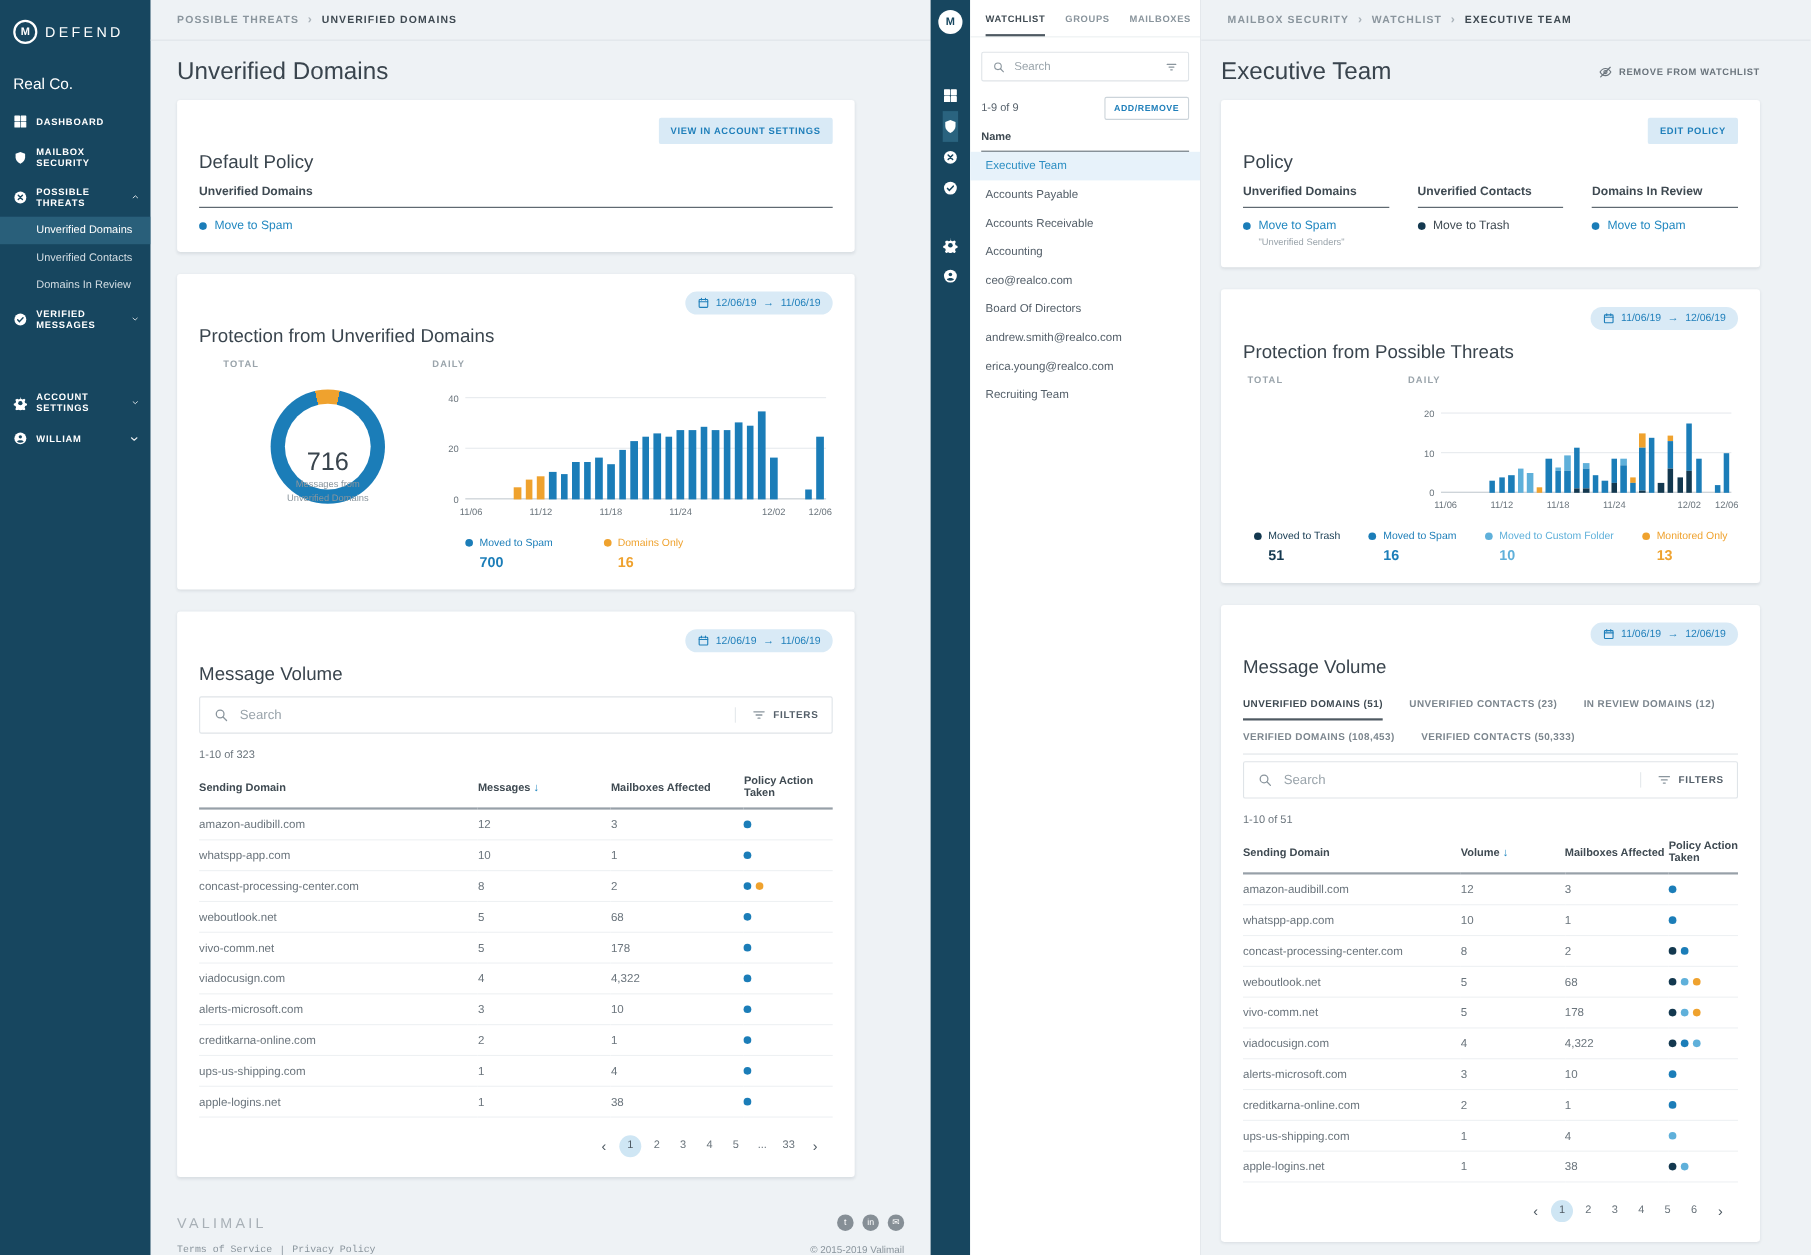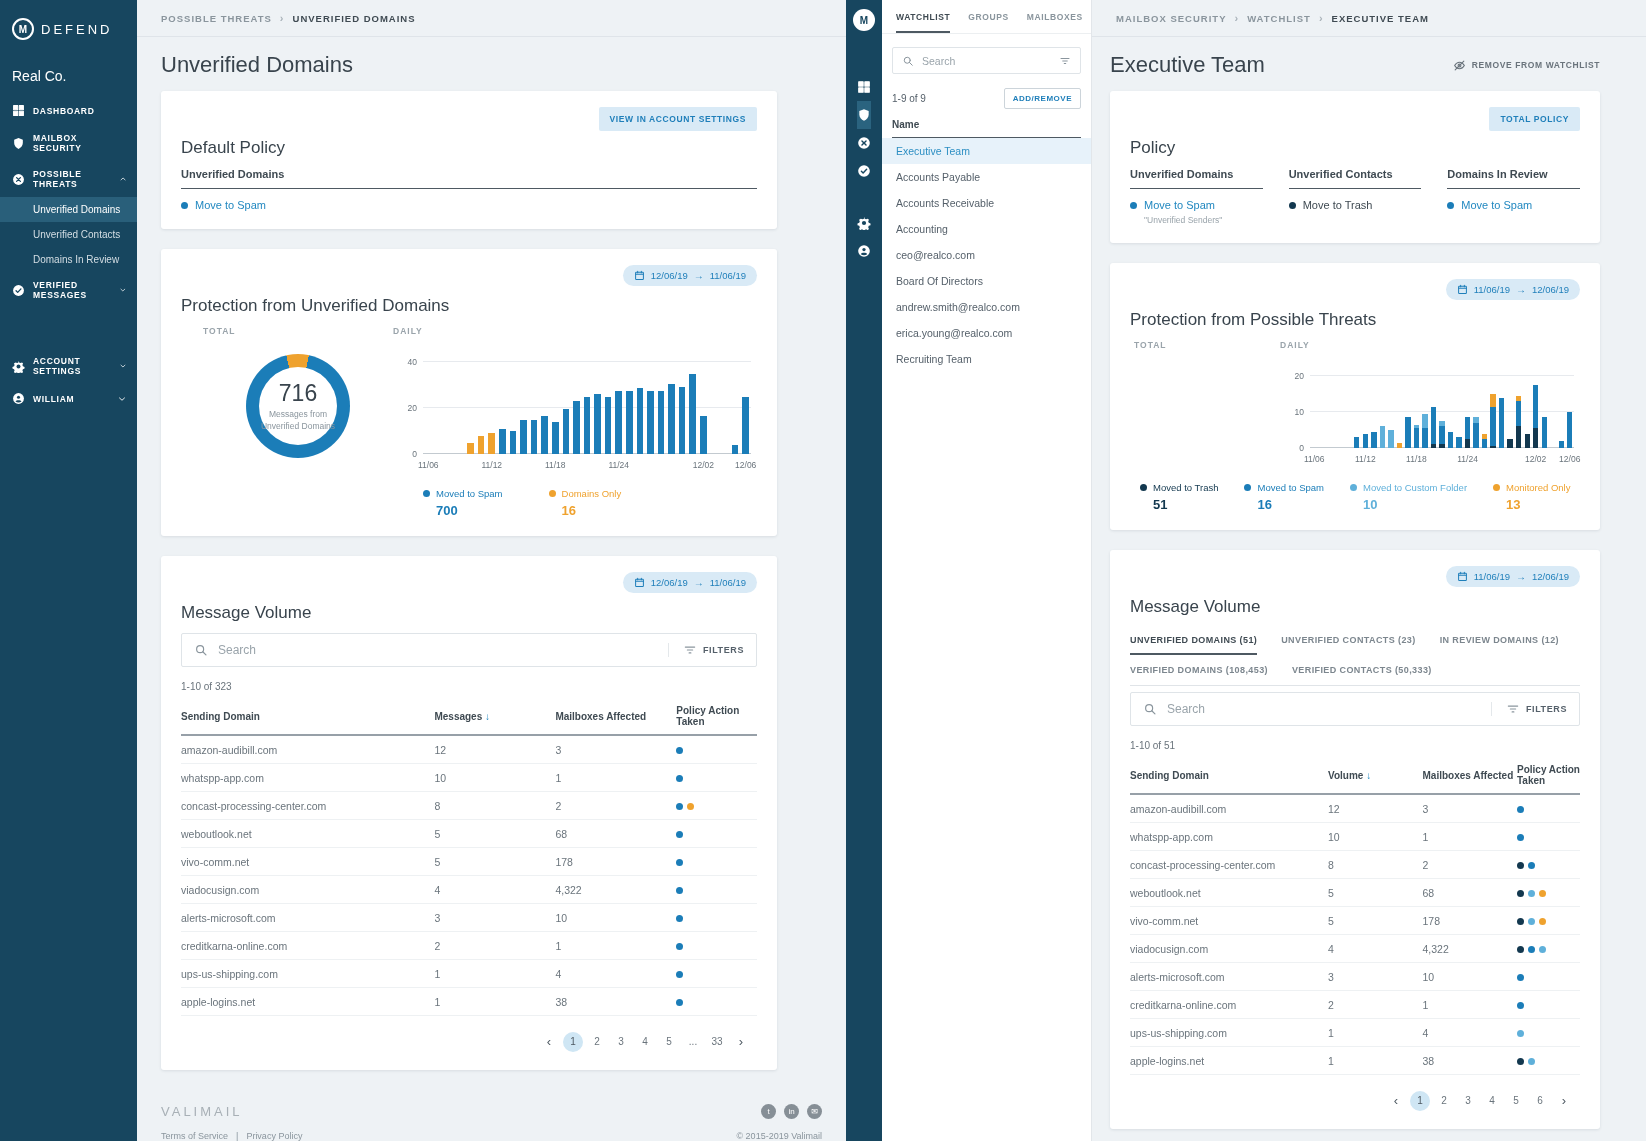--- a/index.html
+++ b/index.html
@@ -47,21 +47,21 @@
   .action-line { display:flex; align-items:center; gap:7px; margin-top:10px; font-size:11px; }
   .dot { width:7px; height:7px; border-radius:50%; flex:none; }
   .action-note { font-size:8.5px; color:#9aa4ab; margin:4px 0 0 14px; }
 
   
   .chart-area { display:flex; margin-top:6px; }
   .total-col { width:212px; flex:none; padding-left:22px; }
   .main-right .total-col { width:150px; padding-left:4px; }
   .axis-label { font-size:8.5px; font-weight:bold; letter-spacing:1px; color:#9aa4ab; }
   .donut { position:relative; margin:18px auto 0; display:flex; flex-direction:column; align-items:center; justify-content:center; border-radius:50%; }
-  .donut-l { width:104px; height:104px; }
+  .donut-l { width:104px; height:104px;justify-content:flex-end; }
   .donut-s { width:92px; height:92px; }
   .donut::before { content:""; position:absolute; inset:13px; background:#fff; border-radius:50%; }
   .donut-s::before { inset:11px; }
   .dval { position:relative; font-size:23px; color:#39444d; }
   .donut-s .dval { font-size:19px; }
   .dcap { position:relative; font-size:8.5px; color:#8a959d; text-align:center; width:78px; line-height:1.35; margin-top:2px; }
   .daily-col { flex:1; }
   .plot { position:relative; margin:26px 6px 0 30px; }
   .plot-l { height:92px; }
   .plot-s { height:72px; }
@@ -96,21 +96,21 @@
   .page.arrow { color:#4e5962; font-size:13px; }
 
   
   .footer { margin-top:auto; padding:14px 24px 18px; }
   .foot-top { display:flex; align-items:center; justify-content:space-between; }
   .vm-logo { font-size:13px; letter-spacing:3px; color:#a8b0b6; font-weight:500; }
   .socials { display:flex; gap:8px; }
   .circ { width:15px; height:15px; border-radius:50%; background:#868f96; color:#fff; font-size:8px; display:flex; align-items:center; justify-content:center; cursor:pointer; }
   .foot-bottom { display:flex; justify-content:space-between; margin-top:12px; font-size:9px; color:#8a959d; }
   .foot-links { display:flex; gap:8px; align-items:center; }
-  .foot-links span[data-interactable="true"] { cursor:pointer; }
+  .foot-links span[data-interactable="true"] { cursor:pointer;font-family:Liberation Mono, monospace; }
 
   
   .rail { width:36px; flex:none; background:#17465f; display:flex; flex-direction:column; align-items:center; padding-top:9px; }
   .rail-logo { width:22px; height:22px; background:#fff; border-radius:50%; color:#17465f; font-size:10px; font-weight:bold; display:flex; align-items:center; justify-content:center; margin-bottom:42px; }
   .rail-icon { width:100%; padding:7px 0; display:flex; justify-content:center; color:#fff; cursor:pointer; }
   .rail-icon .i { width:14px; height:14px; }
   .rail-icon.active { background:#2a637f; }
   .rail-sp { height:24px; }
 
   
@@ -648,21 +648,21 @@
             <path d="M4 20L20 4"></path>
           </svg>
         </span>
       <span>REMOVE FROM WATCHLIST</span>
     </div>
   </div>
 
   <section class="card" data-interactable="false">
     <div class="card-head">
       <div class="card-title" data-interactable="false">Policy</div>
-      <button class="btn-light" data-interactable="true">TOTAL POLICY</button>
+      <button class="btn-light" data-interactable="true">EDIT POLICY</button>
     </div>
     <div class="policy-cols" id="policy-cols">
         <div class="policy-col" data-interactable="false">
           <div class="policy-label" data-interactable="false">Unverified Domains</div>
           <div class="action-line blue-text" data-interactable="false">
             <span class="dot" data-interactable="false" style="background: rgb(27, 125, 184);"></span>
             <span data-interactable="false">Move to Spam</span>
           </div>
           <div class="action-note" data-interactable="false">"Unverified Senders"</div>
         </div>

